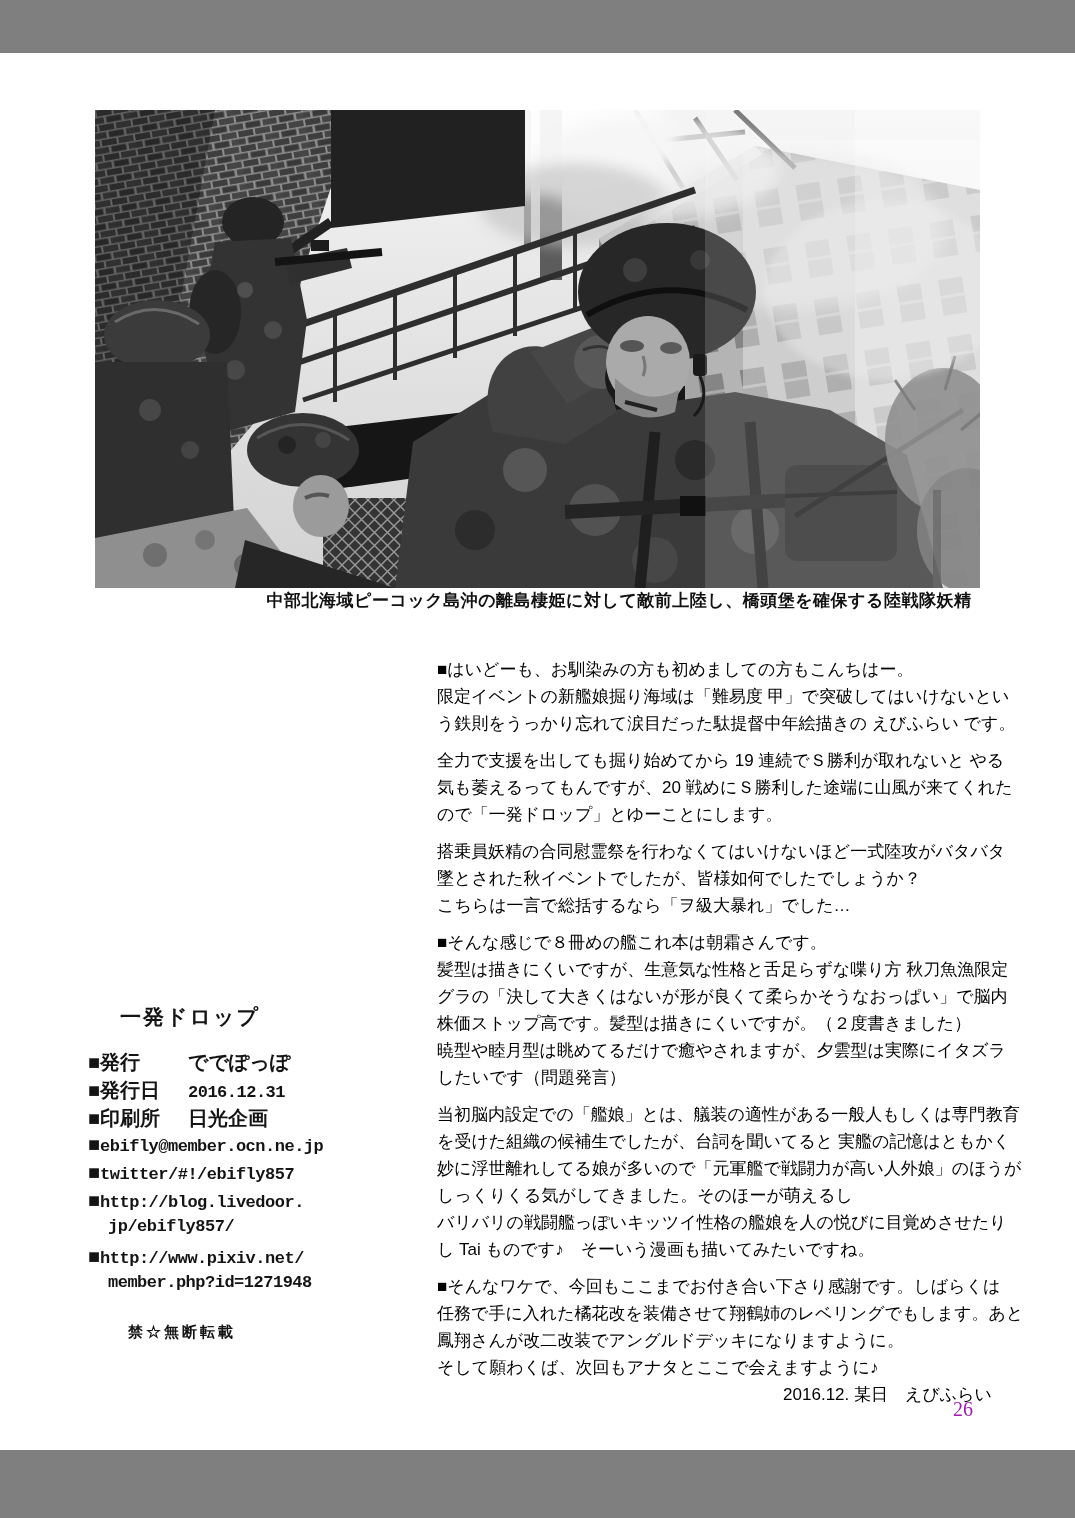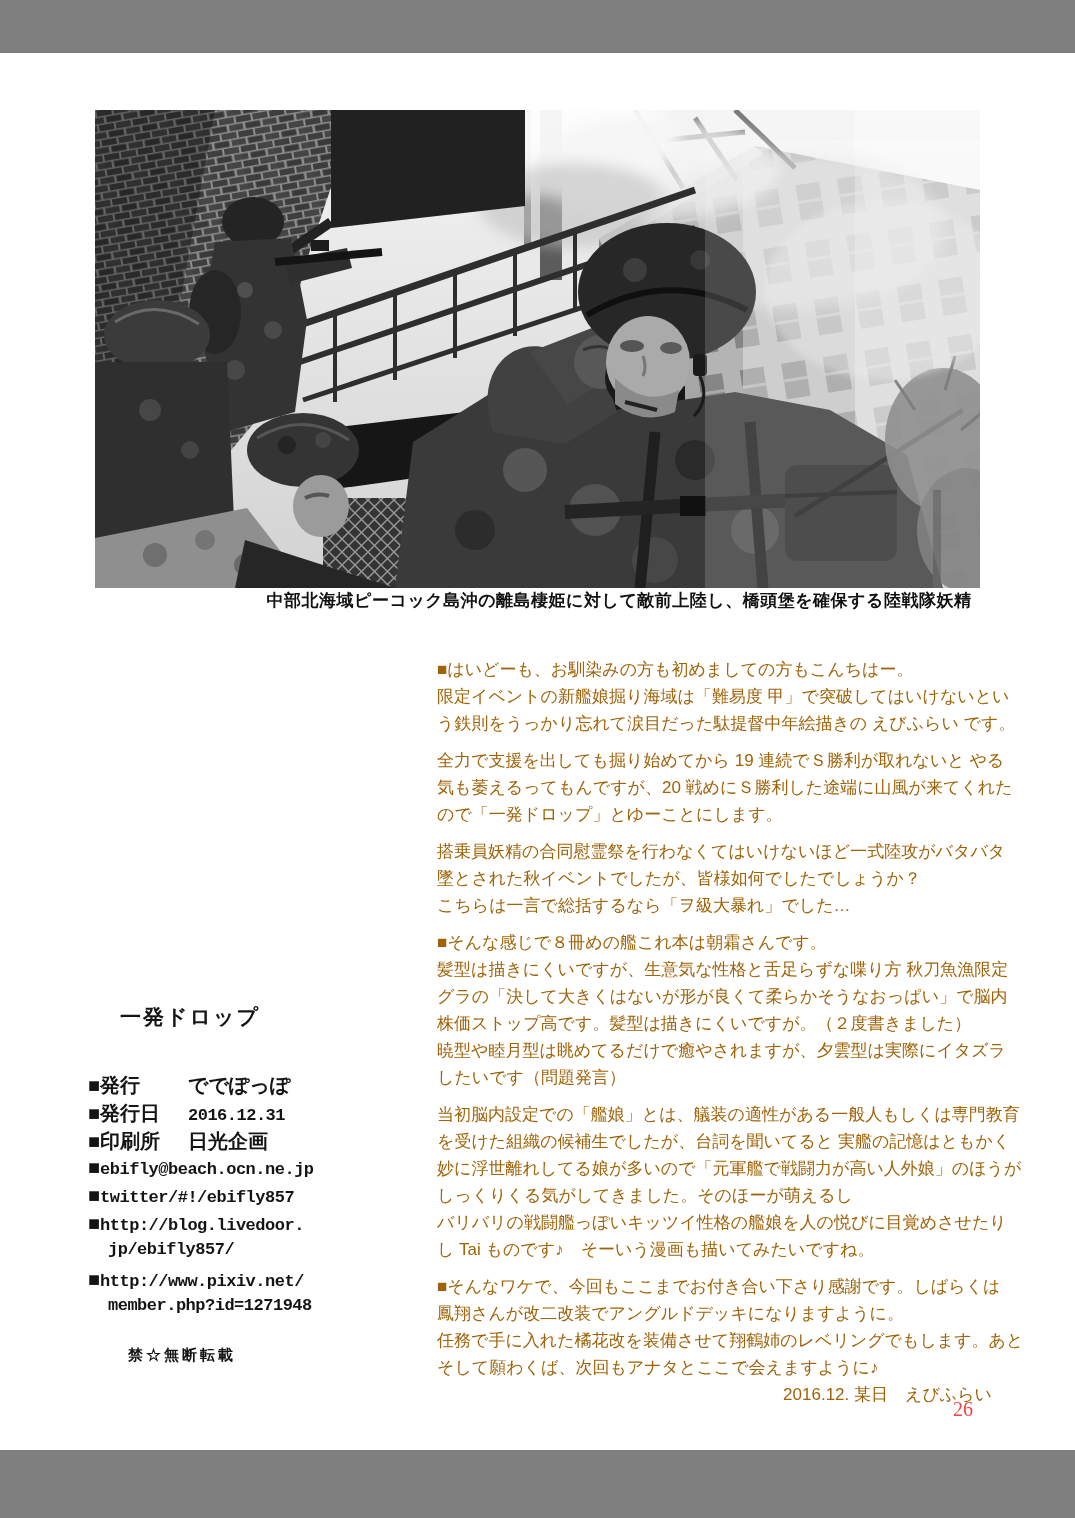--- a/index.html
+++ b/index.html
@@ -11,38 +11,38 @@
 
   .photo-frame{position:absolute;left:95px;top:110px;width:885px;height:478px;
                background:#dcdcdc;overflow:hidden;}
   .photo-frame svg{display:block;}
 
   .caption{position:absolute;left:245px;top:589px;width:748px;text-align:center;
            font-family:"Liberation Serif",serif;font-weight:bold;font-size:17px;
            letter-spacing:.5px;color:#111;white-space:nowrap;}
 
   .afterword{position:absolute;left:437px;top:656px;width:580px;font-size:17px;
-             line-height:27px;color:#a16207;}
+             line-height:27px;color:#000000;}
   .para{margin:0 0 10px 0;}
   .ln{white-space:nowrap;}
   .sig{text-align:right;padding-right:25px;white-space:nowrap;}
 
   .colophon{position:absolute;left:88px;top:1003px;width:330px;color:#141414;}
   .col-title{margin-left:32px;font-size:21px;letter-spacing:2px;font-weight:600;white-space:nowrap;}
-  .col-rows{margin-top:41px;}
+  .col-rows{margin-top:18px;}
   .row{display:flex;align-items:baseline;height:28px;white-space:nowrap;}
   .row .lab{font-size:20px;font-weight:600;}
   .row-jp .lab{min-width:100px;}
   .val-jp{font-size:20px;font-weight:700;}
   .val-mono{font-family:"Liberation Mono",monospace;font-weight:bold;font-size:17px;letter-spacing:-0.5px;}
   .row-indent{padding-left:20px;}
   .notice{margin-top:22px;margin-left:40px;font-size:15px;font-weight:600;letter-spacing:3px;white-space:nowrap;}
 
   .page-number{position:absolute;left:953px;top:1398px;font-family:"Liberation Serif",serif;
-               font-size:20px;color:#ef4444;}
+               font-size:20px;color:#a21caf;}
 </style>
 </head>
 <body>
 
 <div class="page">
   <div class="band band-top"></div>
   <div class="band band-bottom"></div>
 
   <div class="photo-frame">
     <svg width="885" height="478" viewBox="0 0 885 478">
@@ -238,22 +238,22 @@
     <div class="para">
       <div class="ln">当初脳内設定での「艦娘」とは、艤装の適性がある一般人もしくは専門教育</div>
       <div class="ln">を受けた組織の候補生でしたが、台詞を聞いてると 実艦の記憶はともかく</div>
       <div class="ln">妙に浮世離れしてる娘が多いので「元軍艦で戦闘力が高い人外娘」のほうが</div>
       <div class="ln">しっくりくる気がしてきました。そのほーが萌えるし</div>
       <div class="ln">バリバリの戦闘艦っぽいキッツイ性格の艦娘を人の悦びに目覚めさせたり</div>
       <div class="ln">し Tai ものです♪　そーいう漫画も描いてみたいですね。</div>
     </div>
     <div class="para">
       <div class="ln">■そんなワケで、今回もここまでお付き合い下さり感謝です。しばらくは</div>
+      <div class="ln">任務で手に入れた橘花改を装備させて翔鶴姉のレベリングでもします。あと</div>
       <div class="ln">鳳翔さんが改二改装でアングルドデッキになりますように。</div>
-      <div class="ln">任務で手に入れた橘花改を装備させて翔鶴姉のレベリングでもします。あと</div>
       <div class="ln">そして願わくば、次回もアナタとここで会えますように♪</div>
       <div class="ln sig">2016.12. 某日　えびふらい</div>
     </div>
   </div>
 
   <div class="colophon">
     <div class="col-title">一発ドロップ</div>
     <div class="col-rows">
       <div class="row row-jp">
         <span class="lab">■発行</span>
@@ -262,21 +262,21 @@
       <div class="row row-jp">
         <span class="lab">■発行日</span>
         <span class="val-mono">2016.12.31</span>
       </div>
       <div class="row row-jp">
         <span class="lab">■印刷所</span>
         <span class="val-jp">日光企画</span>
       </div>
       <div class="row row-mono">
         <span class="lab">■</span>
-        <span class="val-mono">ebifly@beach.ocn.ne.jp</span>
+        <span class="val-mono">ebifly@member.ocn.ne.jp</span>
       </div>
       <div class="row row-mono">
         <span class="lab">■</span>
         <span class="val-mono">twitter/#!/ebifly857</span>
       </div>
       <div class="row row-mono">
         <span class="lab">■</span>
         <span class="val-mono">http://blog.livedoor.</span>
       </div>
       <div class="row row-mono row-indent">

